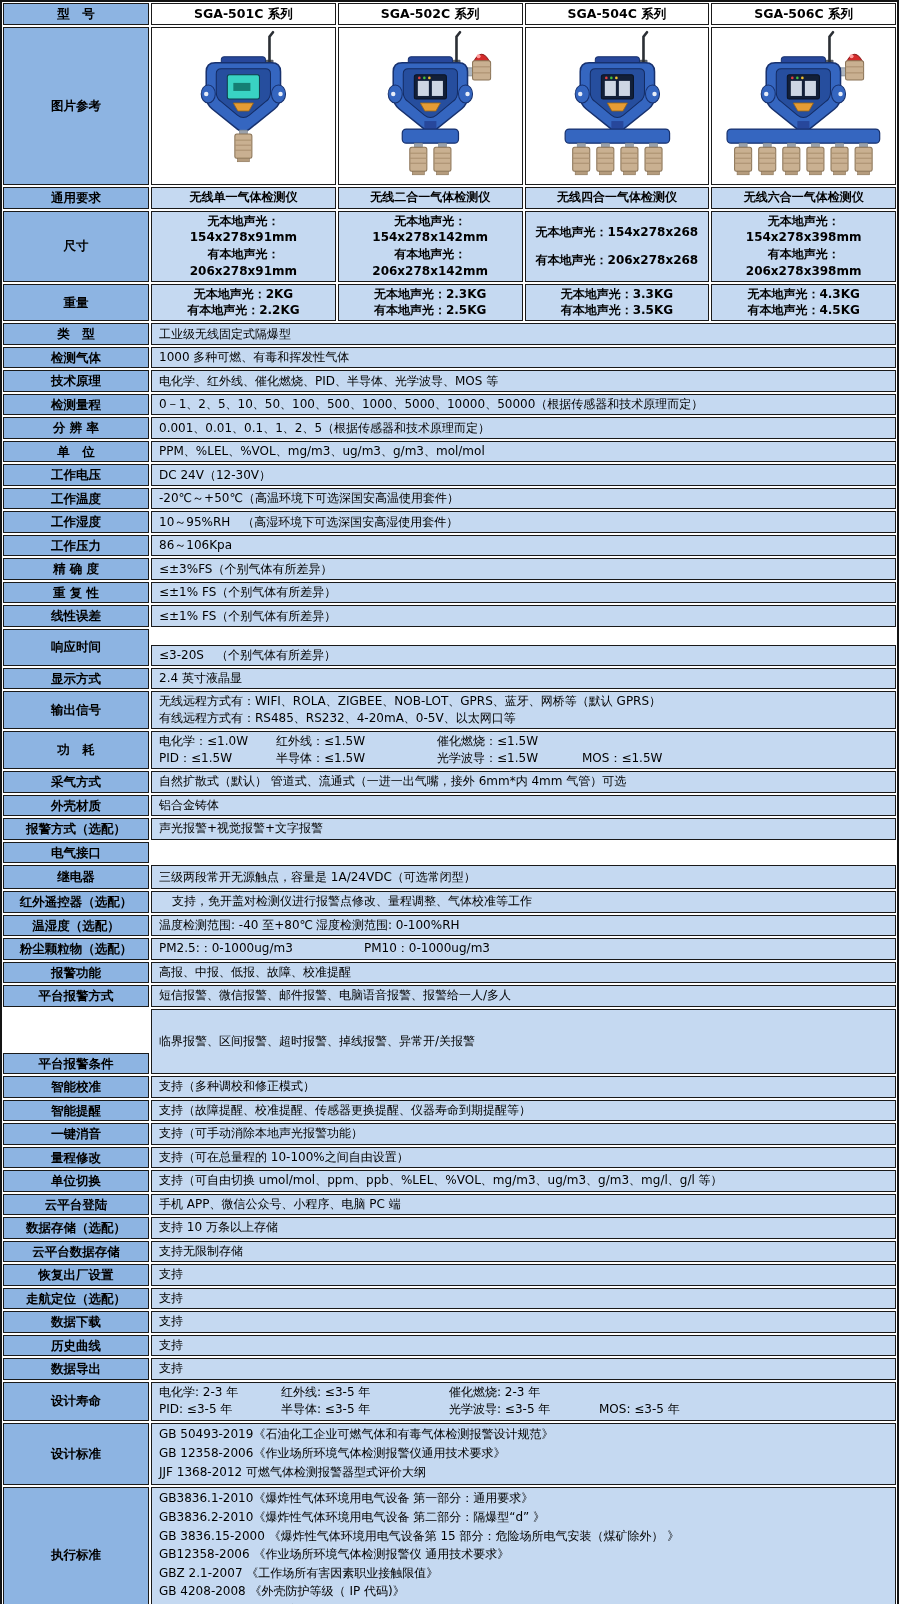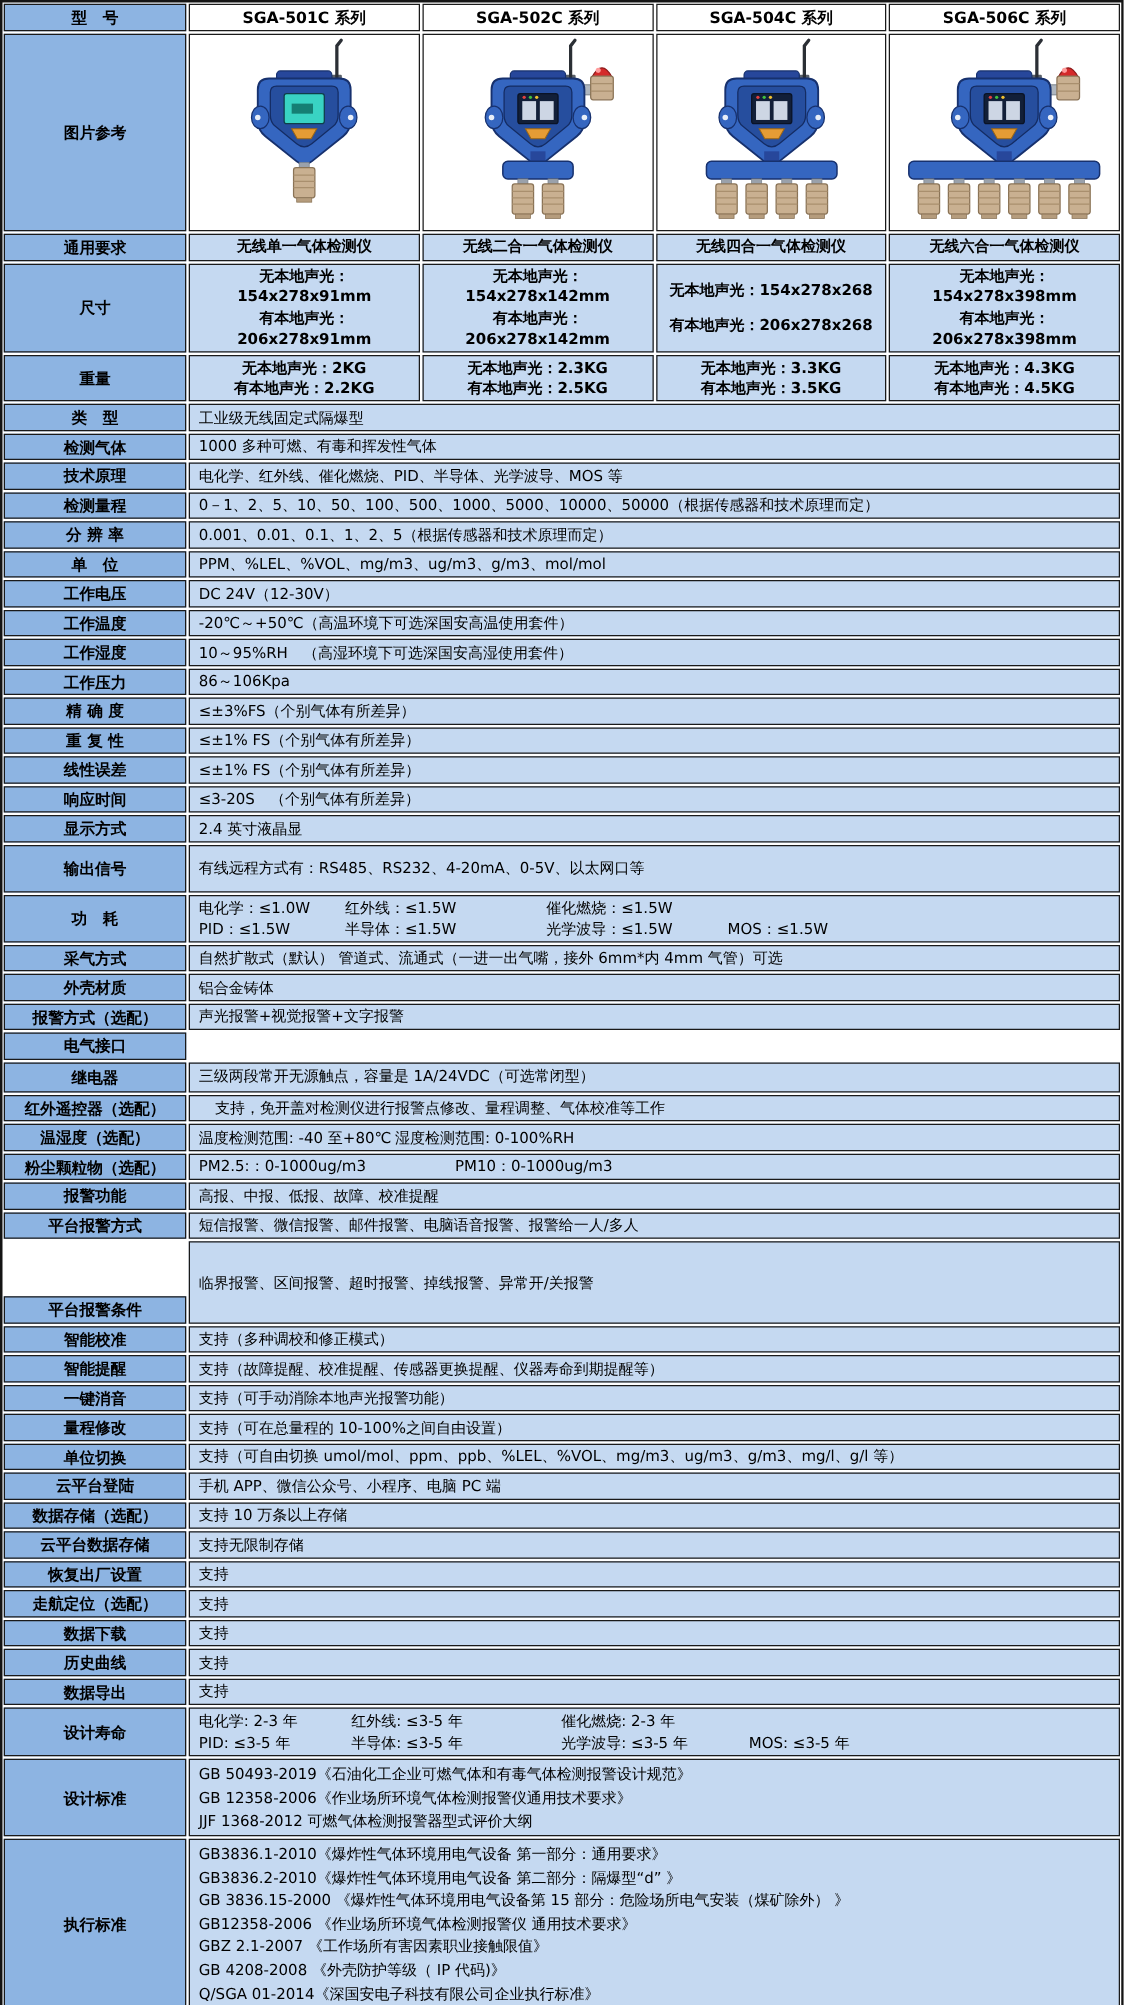--- a/index.html
+++ b/index.html
@@ -444,38 +444,39 @@
         <span>线性误差</span>
       </div>
       <div class="cell value" style="min-height: 17px;">
         <span>≤±1% FS（个别气体有所差异）</span>
       </div>
     </div>
     <div class="row">
       <div class="cell label" style="min-height: 17px;">
         <span>响应时间</span>
       </div>
-      <div class="cell value" style="min-height: 17px;">
+      <div class="cell value" style="min-height: 17px; margin-top: 16px;">
         <span>≤3-20S　（个别气体有所差异）</span>
       </div>
     </div>
     <div class="row">
       <div class="cell label" style="min-height: 17px;">
         <span>显示方式</span>
       </div>
       <div class="cell value" style="min-height: 17px;">
         <span>2.4 英寸液晶显</span>
       </div>
     </div>
     <div class="row">
       <div class="cell label" style="min-height: 38px;">
         <span>输出信号</span>
       </div>
       <div class="cell value" style="min-height: 38px;">
         <div class="vlines">
+          <span>无线远程方式有：WIFI、ROLA、ZIGBEE、NOB-LOT、GPRS、蓝牙、网桥等（默认 GPRS）</span>
           <span>有线远程方式有：RS485、RS232、4-20mA、0-5V、以太网口等</span>
         </div>
       </div>
     </div>
     <div class="row">
       <div class="cell label" style="min-height: 38px;">
         <span>功　耗</span>
       </div>
       <div class="cell value" style="min-height: 38px;">
         <div class="vlines">

